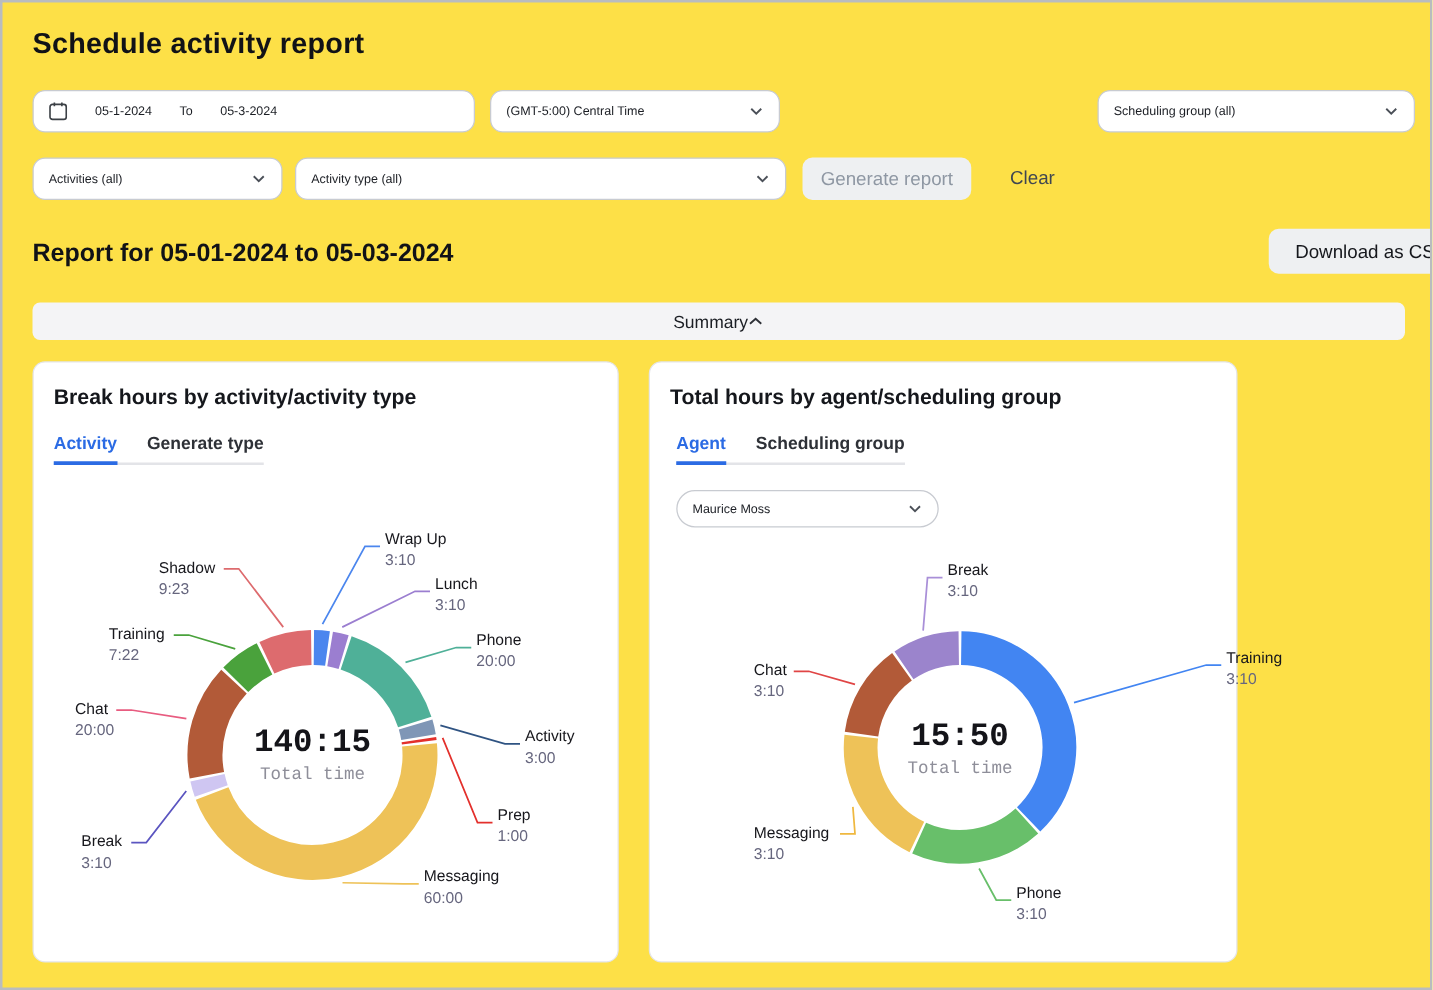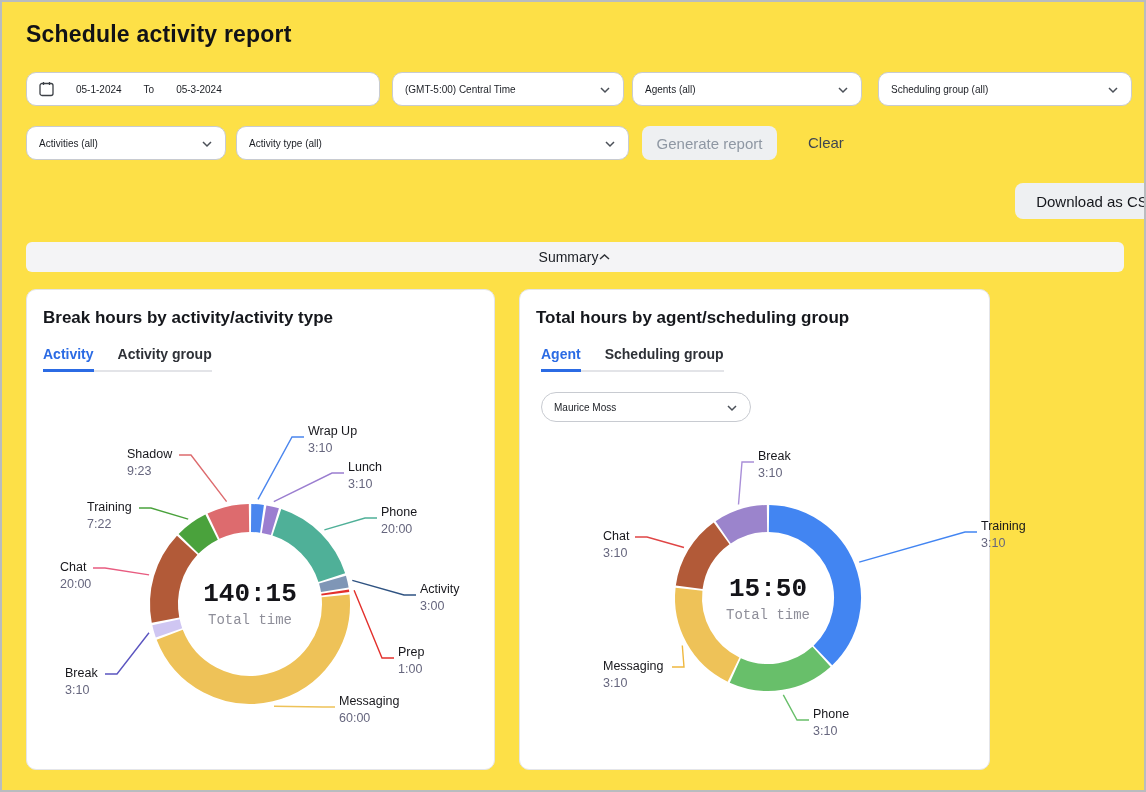--- a/index.html
+++ b/index.html
@@ -61,28 +61,20 @@
 
   <div class="abs field select" style="left:390px;top:70px;width:232px;">
     <span>(GMT-5:00) Central Time</span>
     <span class="caret">
       <svg width="12" height="8" viewBox="0 0 12 8">
           <polyline points="2,2 6,6 10,2" fill="none" stroke="#4b5058" stroke-width="1.5"></polyline>
         </svg>
     </span>
   </div>
 
-  <div class="abs field select" style="left:630px;top:70px;width:230px;">
-    <span>Agents (all)</span>
-    <span class="caret">
-      <svg width="12" height="8" viewBox="0 0 12 8">
-          <polyline points="2,2 6,6 10,2" fill="none" stroke="#4b5058" stroke-width="1.5"></polyline>
-        </svg>
-    </span>
-  </div>
 
   <div class="abs field select" style="left:876px;top:70px;width:254px;">
     <span>Scheduling group (all)</span>
     <span class="caret">
       <svg width="12" height="8" viewBox="0 0 12 8">
           <polyline points="2,2 6,6 10,2" fill="none" stroke="#4b5058" stroke-width="1.5"></polyline>
         </svg>
     </span>
   </div>
 
@@ -100,36 +92,37 @@
     <span class="caret">
       <svg width="12" height="8" viewBox="0 0 12 8">
           <polyline points="2,2 6,6 10,2" fill="none" stroke="#4b5058" stroke-width="1.5"></polyline>
         </svg>
     </span>
   </div>
 
   <button class="abs btn btn-disabled" style="left:640px;top:124px;width:135px;height:34px;">Generate report</button>
   <button class="abs link" style="left:800px;top:131px;">Clear</button>
 
+  <div class="abs report-h" style="left:24px;top:190px;">Report for 05-01-2024 to 05-03-2024</div>
   <button class="abs btn dl-btn" style="left:965px;top:181px;width:164px;height:36px;">Download as CSV</button>
 
   <div class="abs summary" style="left:24px;top:240px;width:1098px;height:30px;">
     <span>Summary</span>
     <span style="display:flex;">
       <svg width="13" height="8" viewBox="0 0 13 8">
           <polyline points="2,6 6.5,2 11,6" fill="none" stroke="#2e3137" stroke-width="1.5"></polyline>
         </svg>
     </span>
   </div>
 
   <div class="abs card" style="left:24px;top:287px;width:469px;height:481px;">
     <div class="card-title">Break hours by activity/activity type</div>
     <div class="tabs" style="left:16px;">
       <div class="tab active">Activity</div>
-      <div class="tab">Activity group</div>
+      <div class="tab">Generate type</div>
     </div>
     <div class="chart-area">
       <svg width="469" height="481" viewBox="0 0 469 481">
           <path d="M 224.1 228.0 A 86 86 0 0 1 235.0 228.8" fill="none" stroke="#4b86ee" stroke-width="28"></path>
           <polyline points="277,147 265,147 231.0,209.3" fill="none" stroke="#4b86ee" stroke-width="1.4"></polyline>
           <path d="M 237.1 229.2 A 86 86 0 0 1 247.9 231.7" fill="none" stroke="#9b7ed0" stroke-width="28"></path>
           <polyline points="317,183 305,183 246.8,211.7" fill="none" stroke="#9b7ed0" stroke-width="1.4"></polyline>
           <path d="M 249.9 232.3 A 86 86 0 0 1 304.8 287.6" fill="none" stroke="#4fb098" stroke-width="28"></path>
           <polyline points="350,228 338,228 297.4,239.9" fill="none" stroke="#4fb098" stroke-width="1.4"></polyline>
           <path d="M 305.5 289.6 A 86 86 0 0 1 307.8 299.7" fill="none" stroke="#7f96b6" stroke-width="28"></path>

